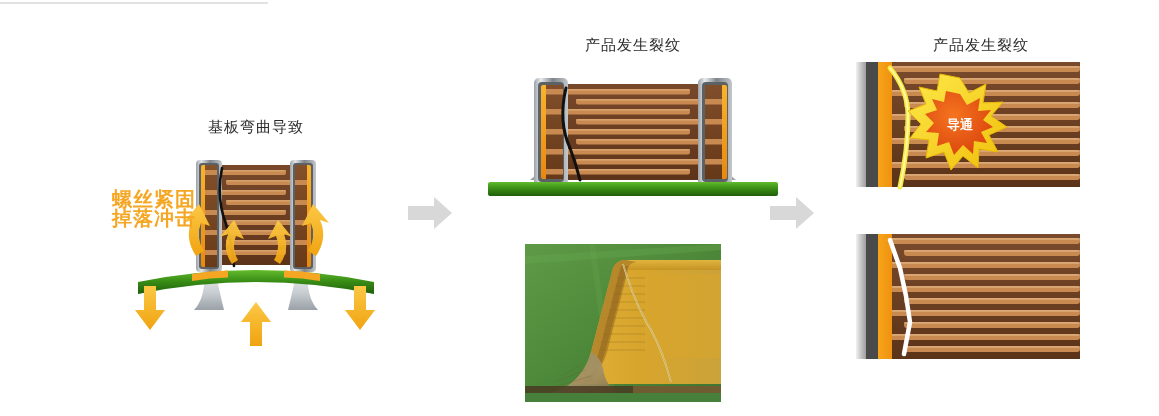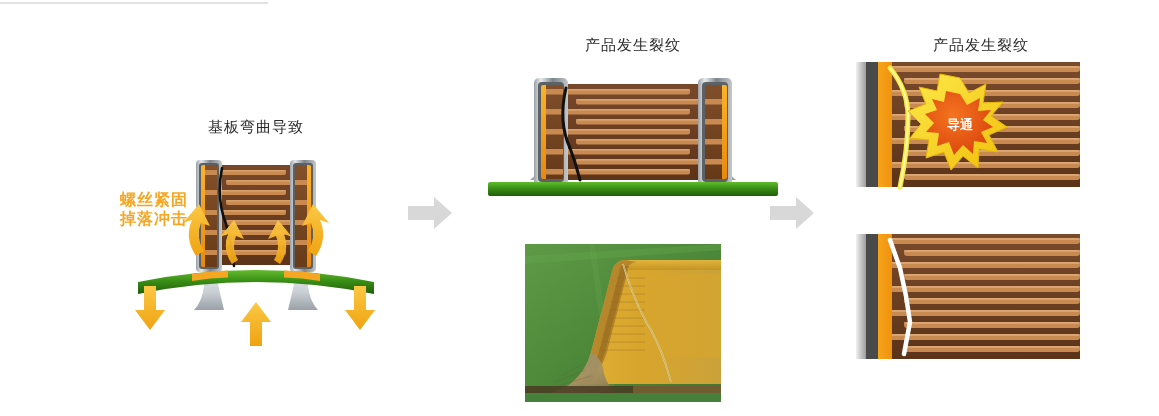--- a/index.html
+++ b/index.html
@@ -19,21 +19,21 @@
   .caption{
     position:absolute;
     font-size:15px;color:#2b2b2b;font-weight:400;
     letter-spacing:1px;white-space:nowrap;text-align:center;
   }
 
   
   #panel-bend{position:absolute;left:96px;top:118px;width:320px;height:210px;}
   .orangeTxt{
     position:absolute;left:6px;top:72px;width:104px;
-    font-size:16px;line-height:19px;font-weight:700;color:#F5A623;
+    font-size:20px;line-height:19px;font-weight:700;color:#F5A623;
     letter-spacing:1px;text-align:center;white-space:nowrap;
   }
 
   
   .flow-arrow{position:absolute;width:44px;height:34px;}
 
   
   #panel-crack{position:absolute;left:488px;top:36px;width:290px;height:165px;}
   #panel-photo{position:absolute;left:488px;top:208px;width:290px;height:200px;}
   .photo{

